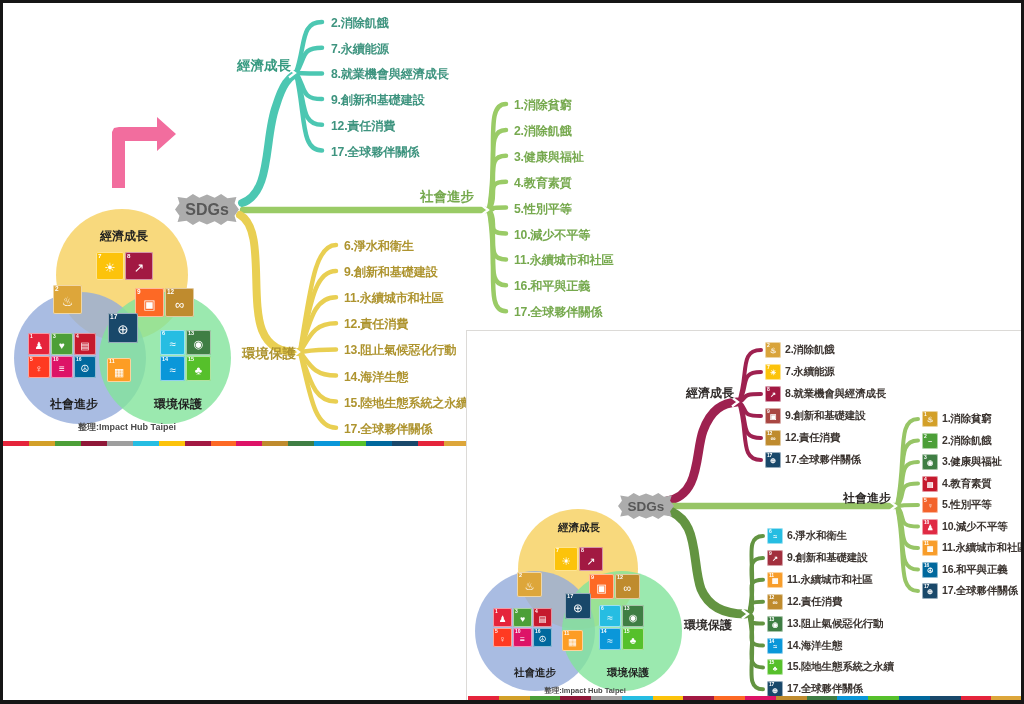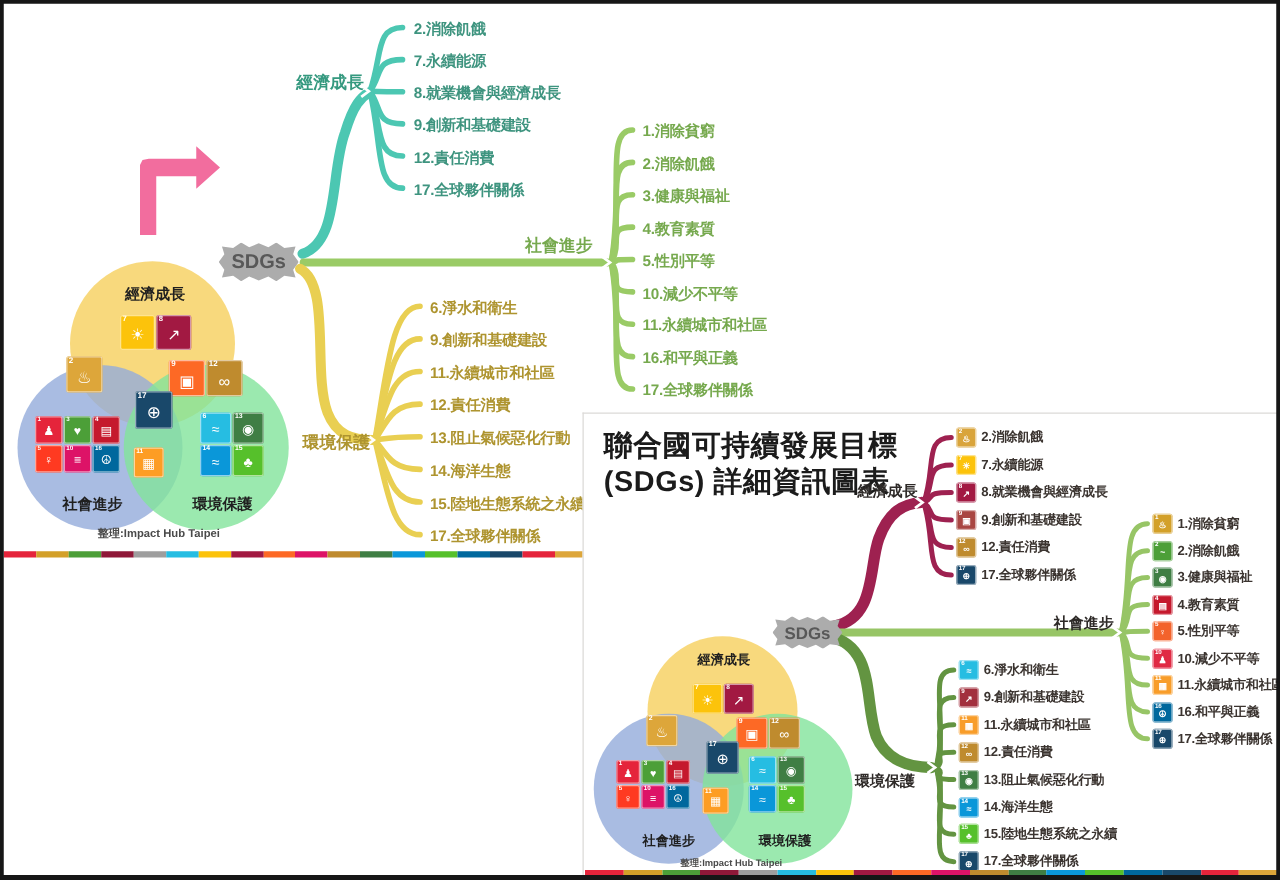--- a/index.html
+++ b/index.html
@@ -185,24 +185,20 @@
         <i style="background: rgb(86, 192, 43);"></i>
         <i style="background: rgb(0, 104, 157);"></i>
         <i style="background: rgb(25, 72, 106);"></i>
         <i style="background: rgb(229, 36, 59);"></i>
         <i style="background: rgb(221, 166, 58);"></i>
       </div>
     </div>
 
   <div class="panel">
     <div class="panel-inner" id="large-layer">
-      <div class="title">
-        <div>聯合國可持續發展目標</div>
-        <div>(SDGs) 詳細資訊圖表</div>
-      </div>
       <svg class="lines" id="svg-large">
           <path d="M 666,500 C 700,494 694,452 702,430 C 710,408 722,402 736,401" fill="none" stroke="#9E2150" stroke-width="9" stroke-linecap="round"></path>
           <path d="M 738,401 C 748,372.4 738,349 760,349" fill="none" stroke="#9E2150" stroke-width="4" stroke-linecap="round"></path>
           <path d="M 738,401 C 748,384.5 738,371 760,371" fill="none" stroke="#9E2150" stroke-width="4" stroke-linecap="round"></path>
           <path d="M 738,401 C 748,396.6 738,393 760,393" fill="none" stroke="#9E2150" stroke-width="4" stroke-linecap="round"></path>
           <path d="M 738,401 C 748,408.7 738,415 760,415" fill="none" stroke="#9E2150" stroke-width="4" stroke-linecap="round"></path>
           <path d="M 738,401 C 748,420.8 738,437 760,437" fill="none" stroke="#9E2150" stroke-width="4" stroke-linecap="round"></path>
           <path d="M 738,401 C 748,432.9 738,459 760,459" fill="none" stroke="#9E2150" stroke-width="4" stroke-linecap="round"></path>
           <path d="M 731,396.5 L 737,401 L 731,405.5" fill="none" stroke="#fff" stroke-width="2.2"></path>
           <path d="M 664,505 L 893,505" fill="none" stroke="#97C566" stroke-width="6.5" stroke-linecap="round"></path>

